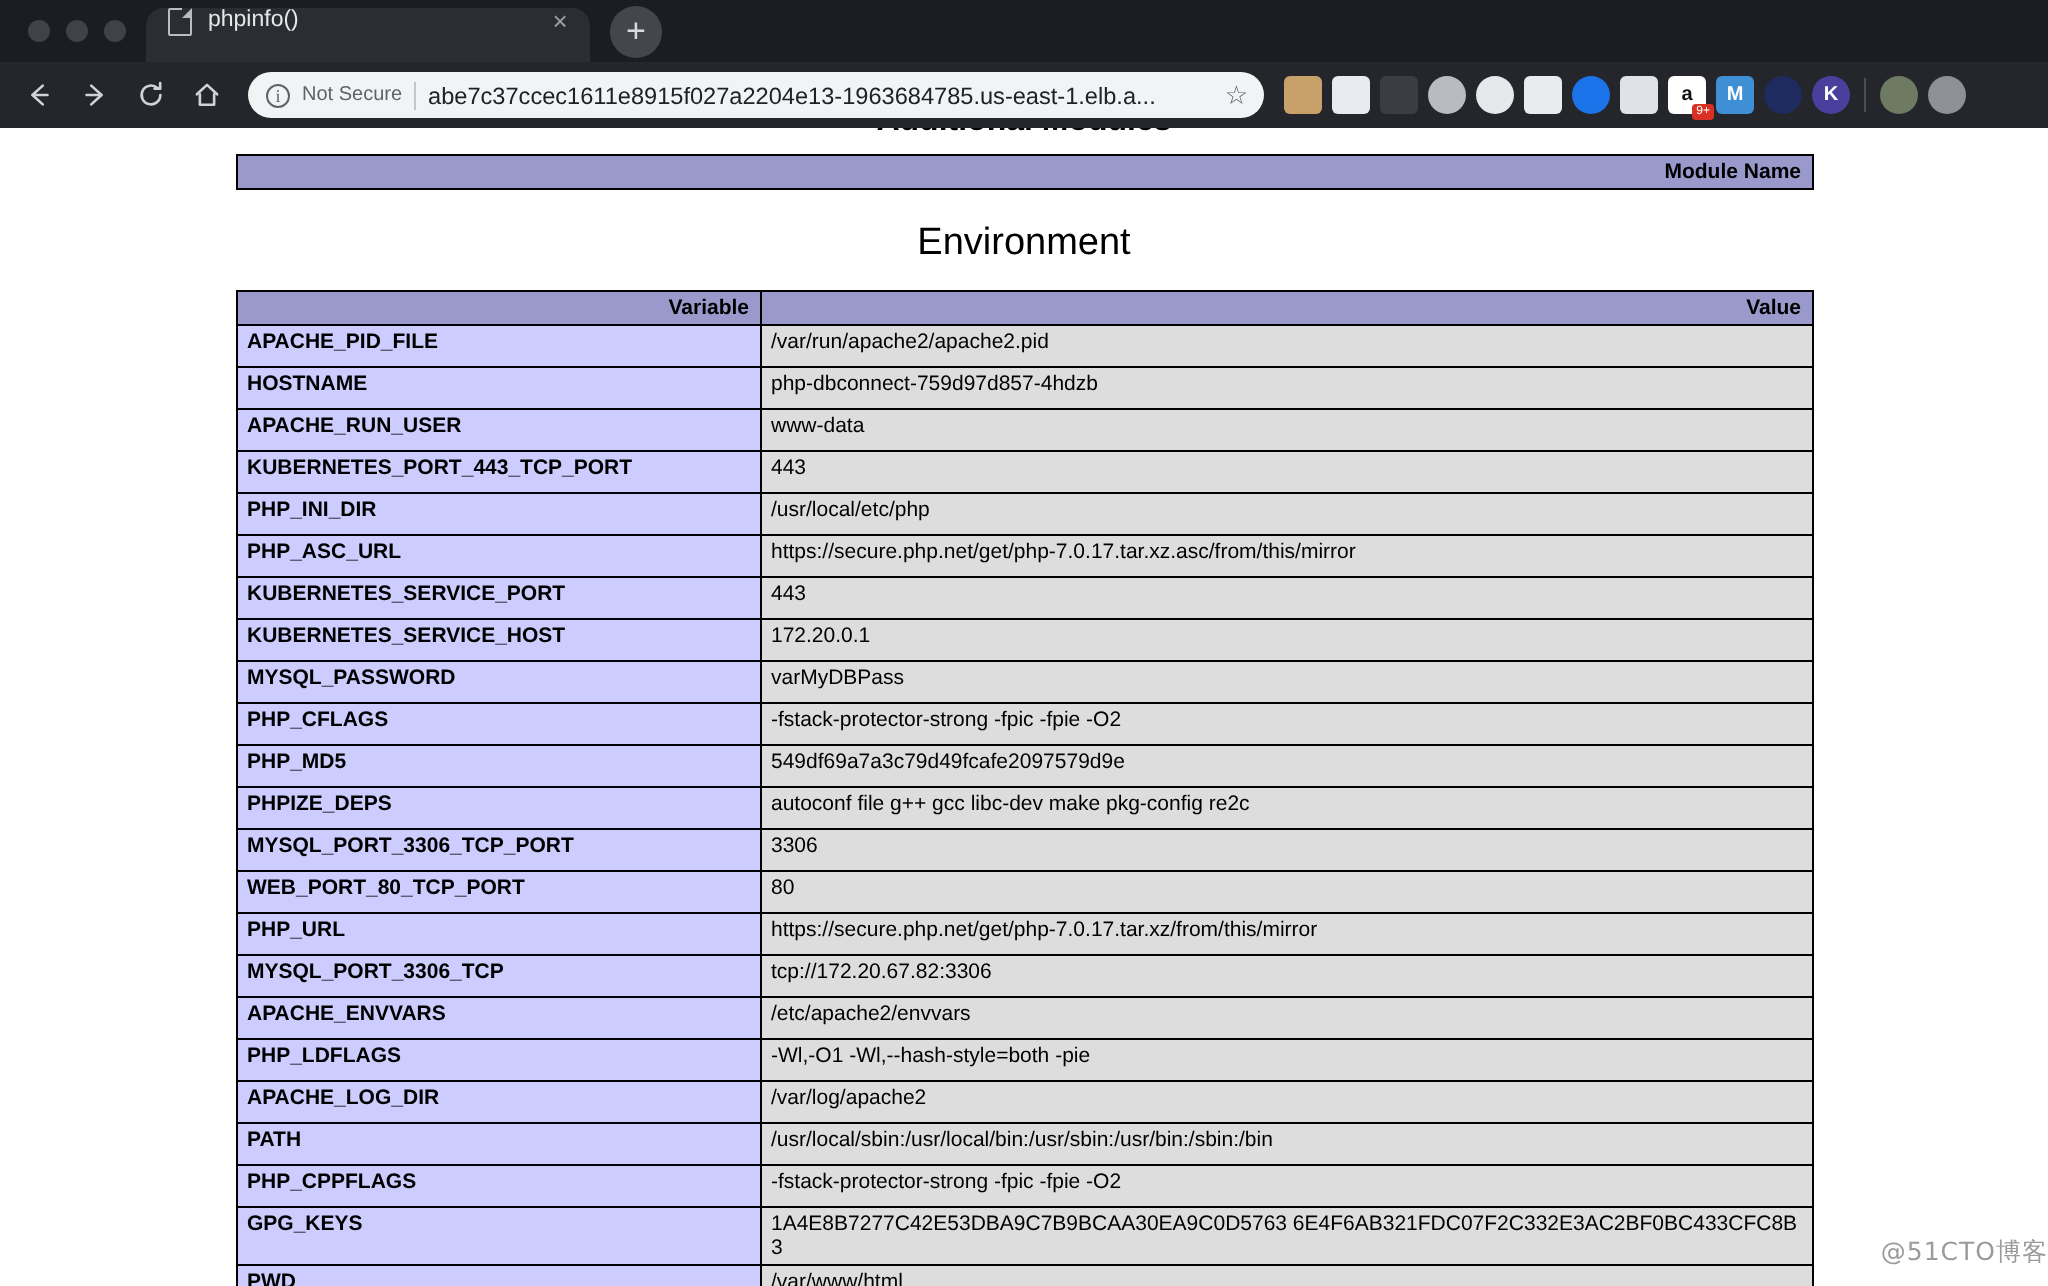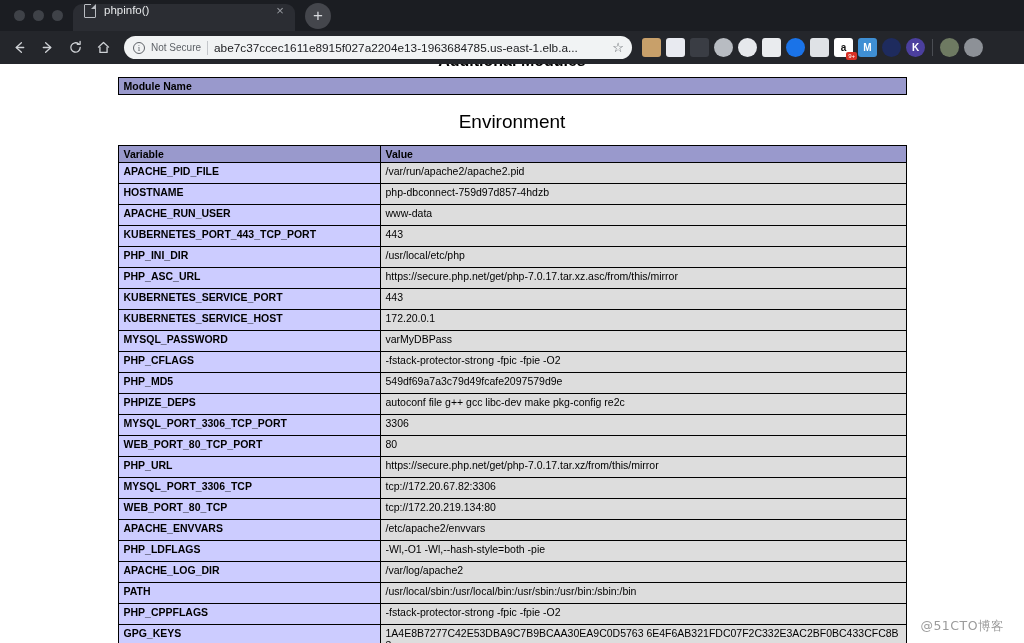--- a/index.html
+++ b/index.html
@@ -212,21 +212,21 @@
   }
   table.pi td, table.pi th {
     border: 1px solid #000;
     padding: 2px 5px;
     vertical-align: baseline;
   }
   th.hdr {
     background: #9999cc;
     color: #000;
     font-weight: bold;
-    text-align: left;
+    text-align: right;
     font-size: 10.5px;
     height: 14px;
     padding: 2px 5px;
   }
   td.e {
     background: #ccccff;
     color: #000;
     font-weight: bold;
     width: 262px;
     height: 21px;
@@ -240,21 +240,21 @@
   h1.envtitle {
     text-align: center;
     font-size: 19px;
     font-weight: normal;
     color: #000;
     margin: 16px 0 12px 0;
     font-family: "Liberation Sans", sans-serif;
   }
   #watermark {
     position: absolute;
-    right: 20px;
+    right: 0;
     bottom: 8px;
     color: #9b9b9b;
     font-size: 12.5px;
     letter-spacing: 0.5px;
     font-family: "DejaVu Sans", sans-serif;
   }
 </style>
 </head>
 <body>
 
@@ -409,24 +409,20 @@
           </tr>
           <tr>
             <td class="e">PHP_URL</td>
             <td class="v">https://secure.php.net/get/php-7.0.17.tar.xz/from/this/mirror</td>
           </tr>
           <tr>
             <td class="e">MYSQL_PORT_3306_TCP</td>
             <td class="v">tcp://172.20.67.82:3306</td>
           </tr>
           <tr>
-            <td class="e">WEB_PORT_80_TCP</td>
-            <td class="v">tcp://172.20.219.134:80</td>
-          </tr>
-          <tr>
             <td class="e">APACHE_ENVVARS</td>
             <td class="v">/etc/apache2/envvars</td>
           </tr>
           <tr>
             <td class="e">PHP_LDFLAGS</td>
             <td class="v">-Wl,-O1 -Wl,--hash-style=both -pie</td>
           </tr>
           <tr>
             <td class="e">APACHE_LOG_DIR</td>
             <td class="v">/var/log/apache2</td>

